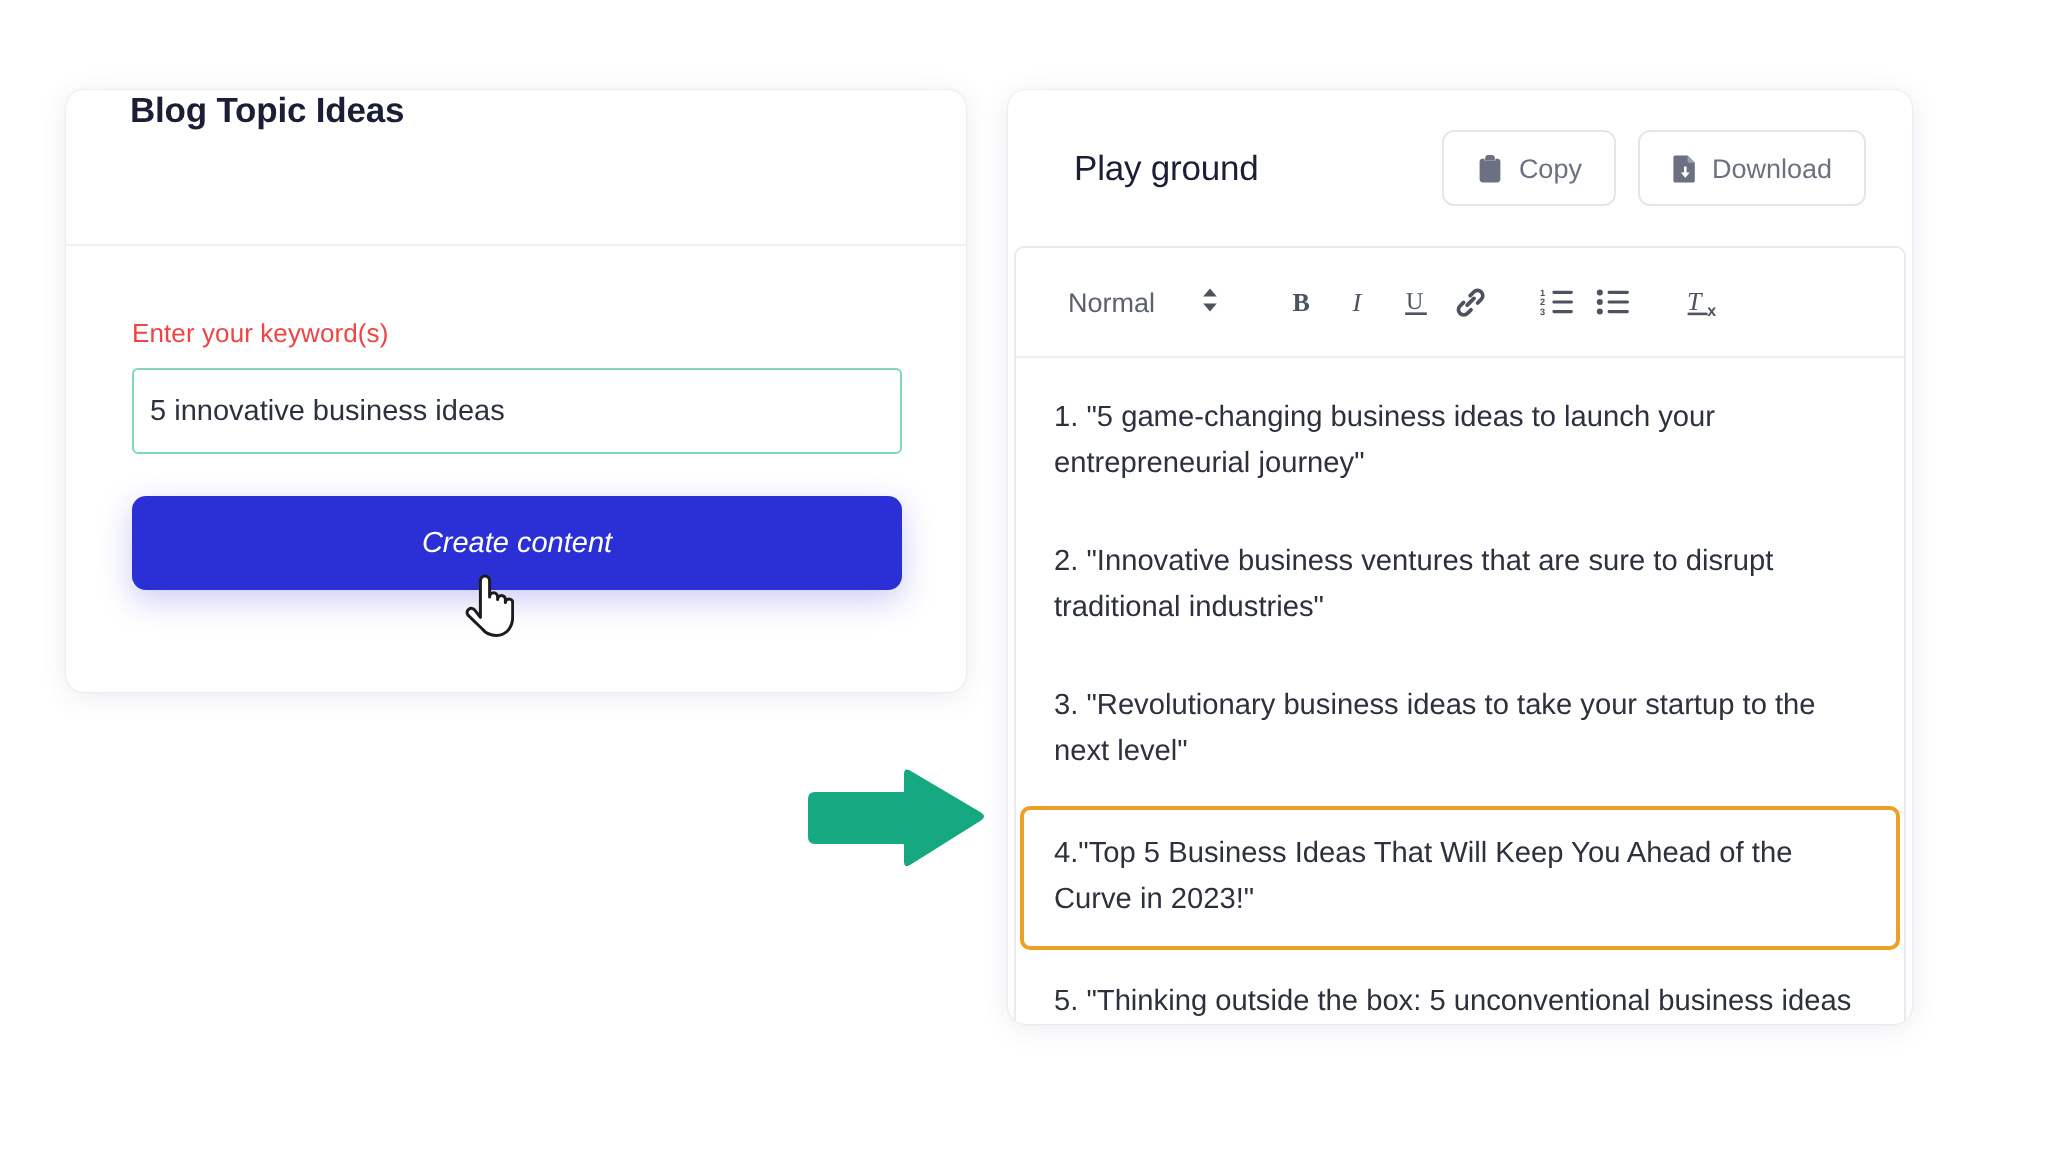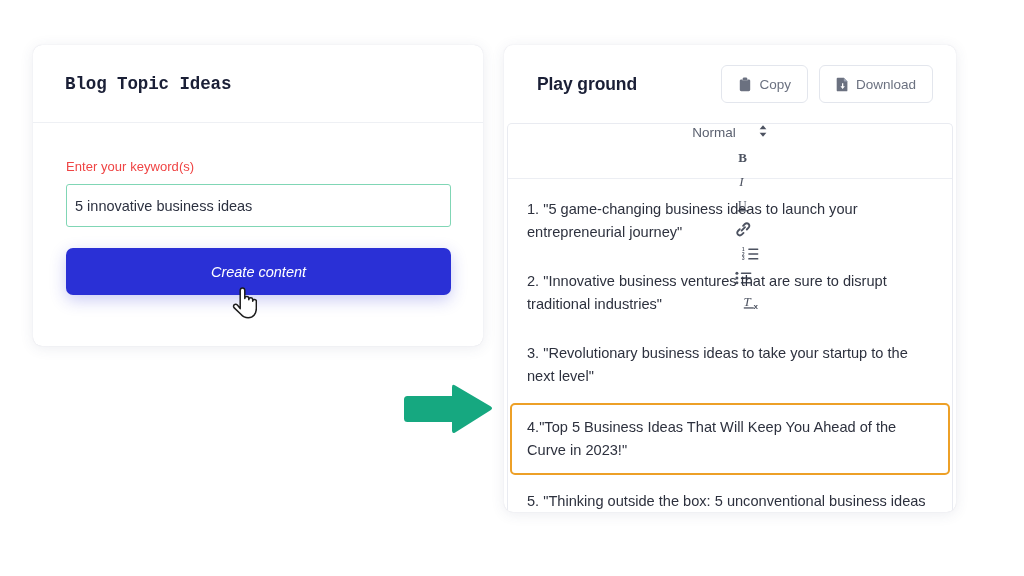--- a/index.html
+++ b/index.html
@@ -29,25 +29,24 @@
     width: 450px;
     height: 301px;
     background: #ffffff;
     border-radius: 9px;
     box-shadow: 0 2px 14px rgba(60, 64, 110, 0.10), 0 0 1px rgba(60,64,110,0.18);
     overflow: hidden;
   }
   .left-header {
     height: 78px;
     display: flex;
-    align-items: center;
+    align-items: flex-start;
     padding: 0 32px;
     border-bottom: 1px solid #eef0f4;
     box-sizing: border-box;
-    font-family: Liberation Mono, monospace;
   }
   .left-title {
     font-size: 17.5px;
     font-weight: bold;
     color: #1a1f36;
     letter-spacing: -0.1px;
   }
   .left-body {
     padding: 36px 33px 0 33px;
   }
@@ -125,21 +124,21 @@
   .right-header {
     height: 78px;
     display: flex;
     align-items: center;
     justify-content: space-between;
     padding: 0 23px 0 33px;
     box-sizing: border-box;
   }
   .right-title {
     font-size: 17.5px;
-    font-weight: bold;
+    font-weight: normal;
     color: #1a1f36;
     letter-spacing: -0.1px;
   }
   .header-actions {
     display: flex;
     gap: 11px;
   }
   .action-btn {
     display: flex;
     align-items: center;
@@ -163,25 +162,24 @@
     margin: 0 3px;
     border: 1px solid #e9ebf1;
     border-bottom: none;
     border-radius: 5px 5px 0 0;
     box-sizing: border-box;
   }
   .toolbar {
     height: 55px;
     display: flex;
     align-items: center;
-    gap: 8px;
+    gap: 0;
     padding-left: 26px;
     border-bottom: 1px solid #eceef3;
     box-sizing: border-box;
-    flex-direction: column;
   }
   .tool-select {
     display: flex;
     align-items: center;
     gap: 22px;
     color: #5b6170;
     font-size: 13.5px;
     cursor: pointer;
     margin-right: 26px;
   }

